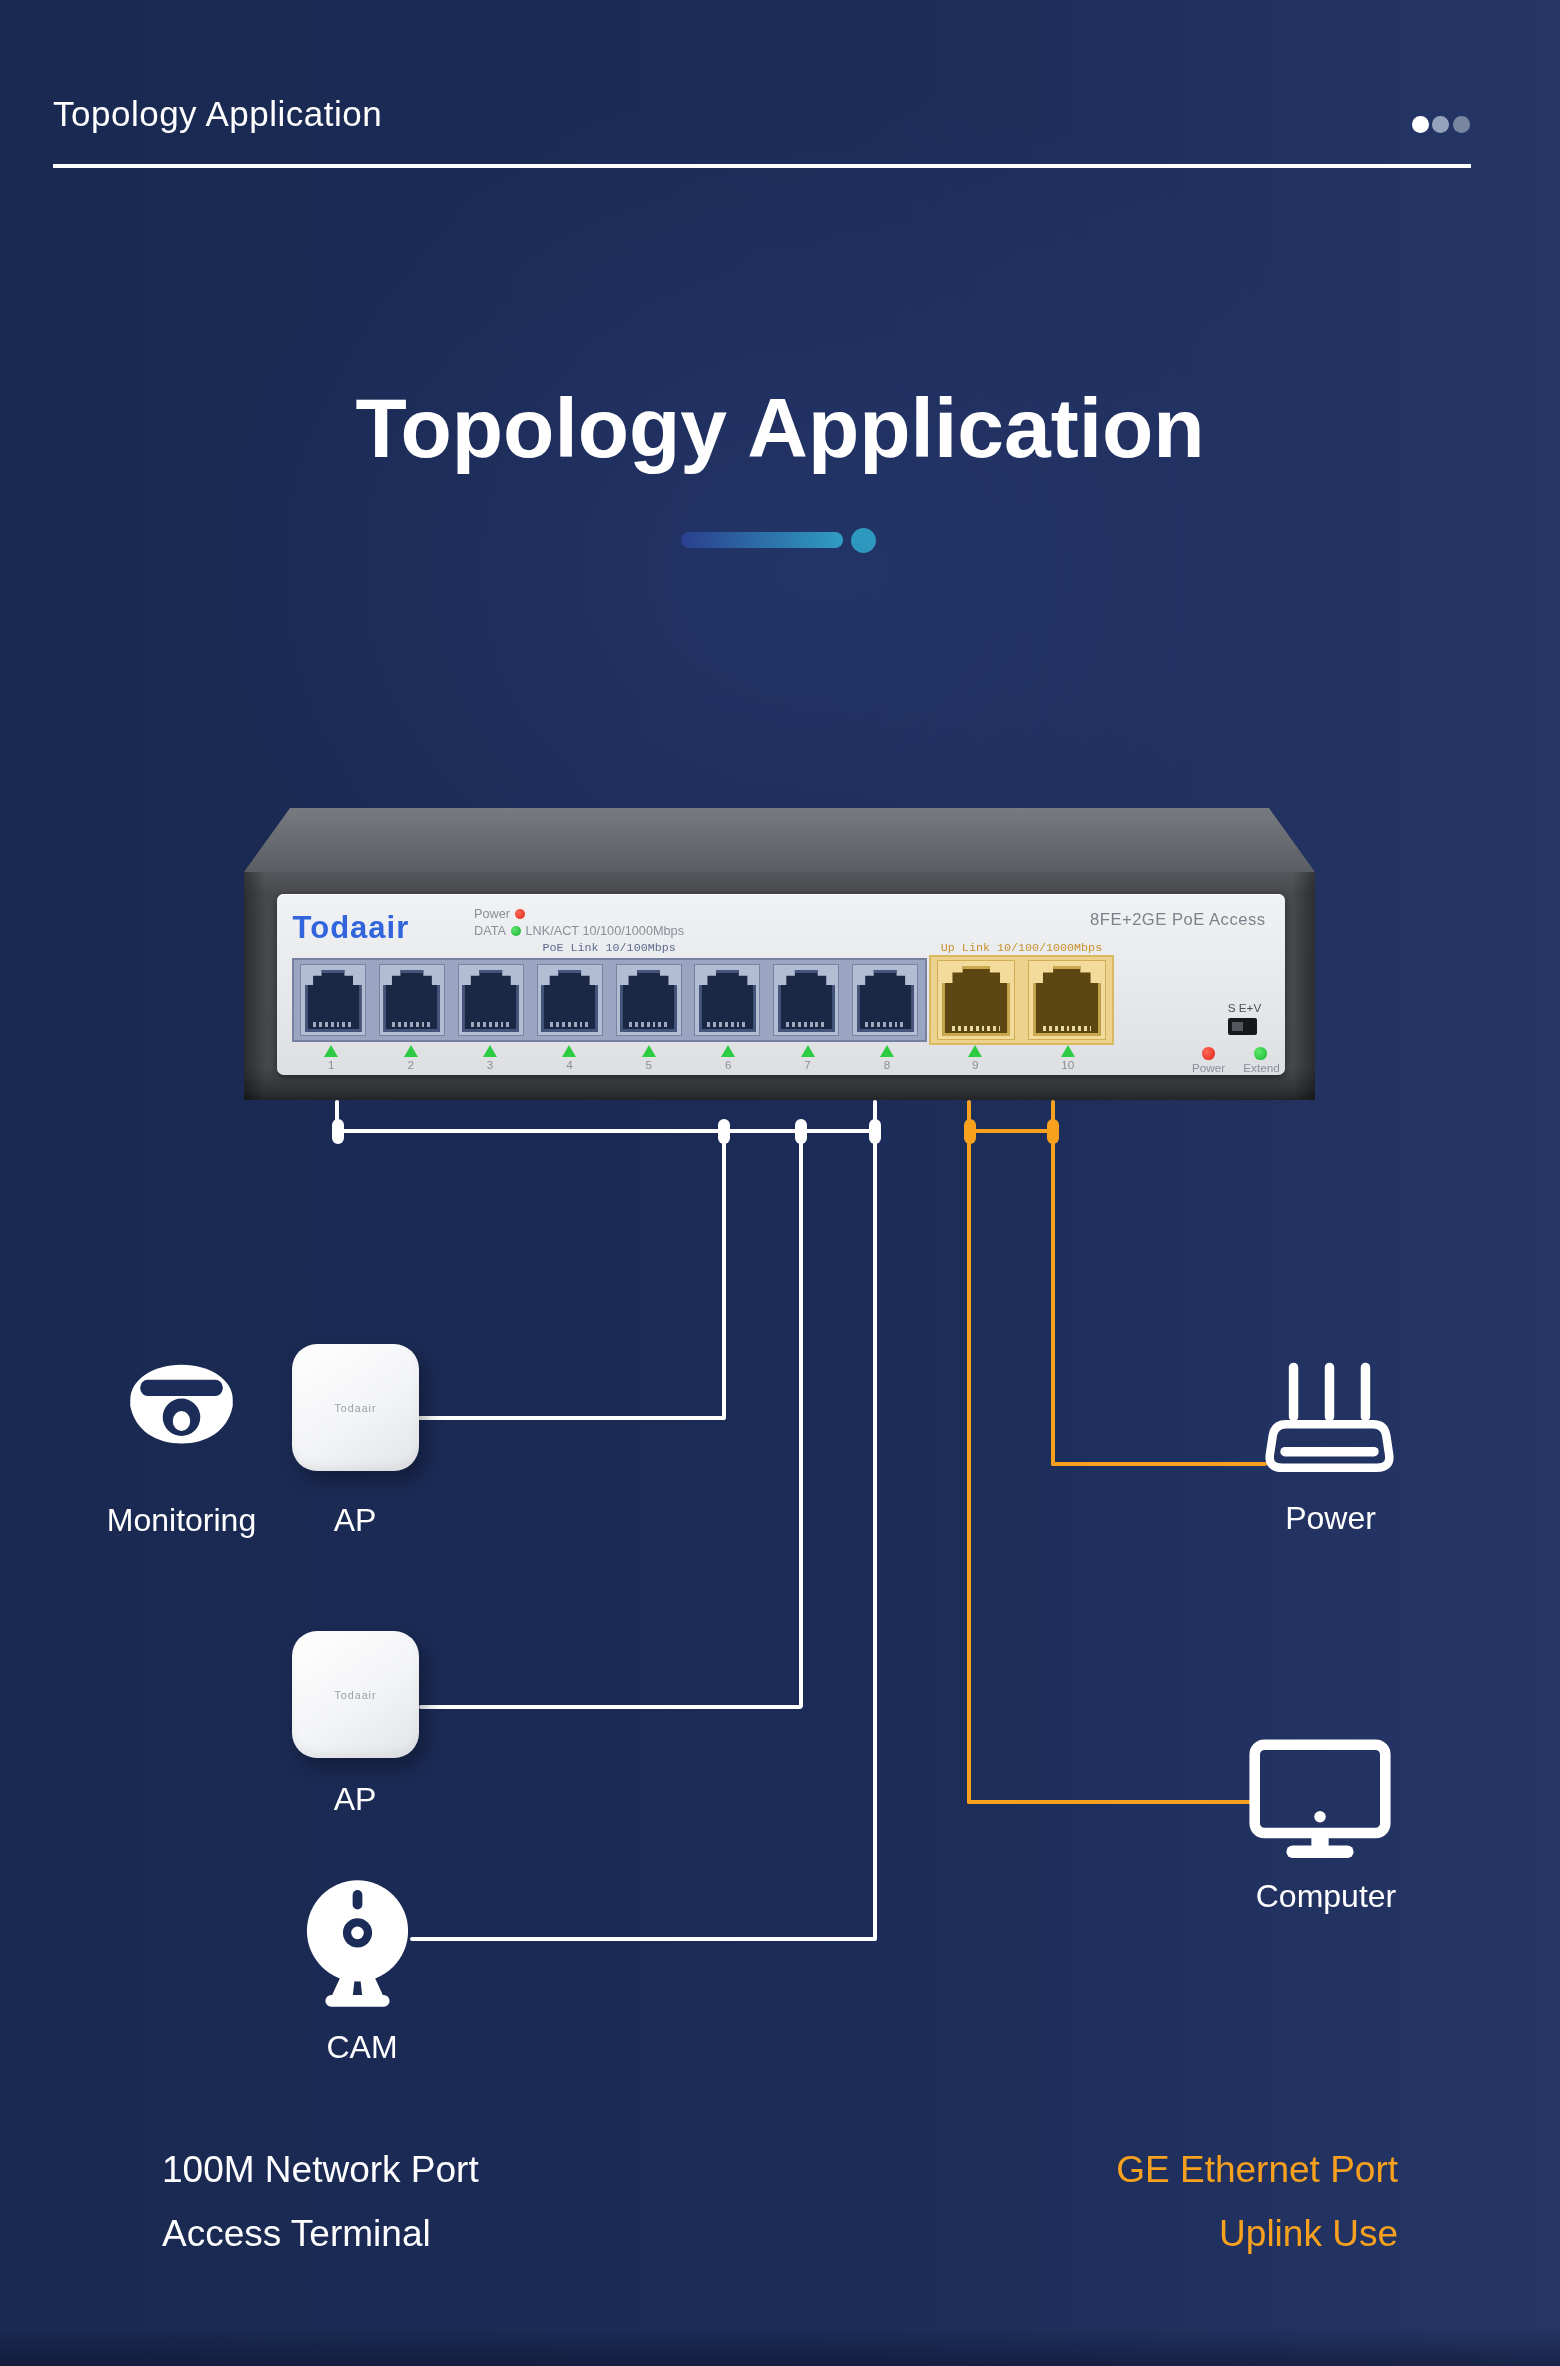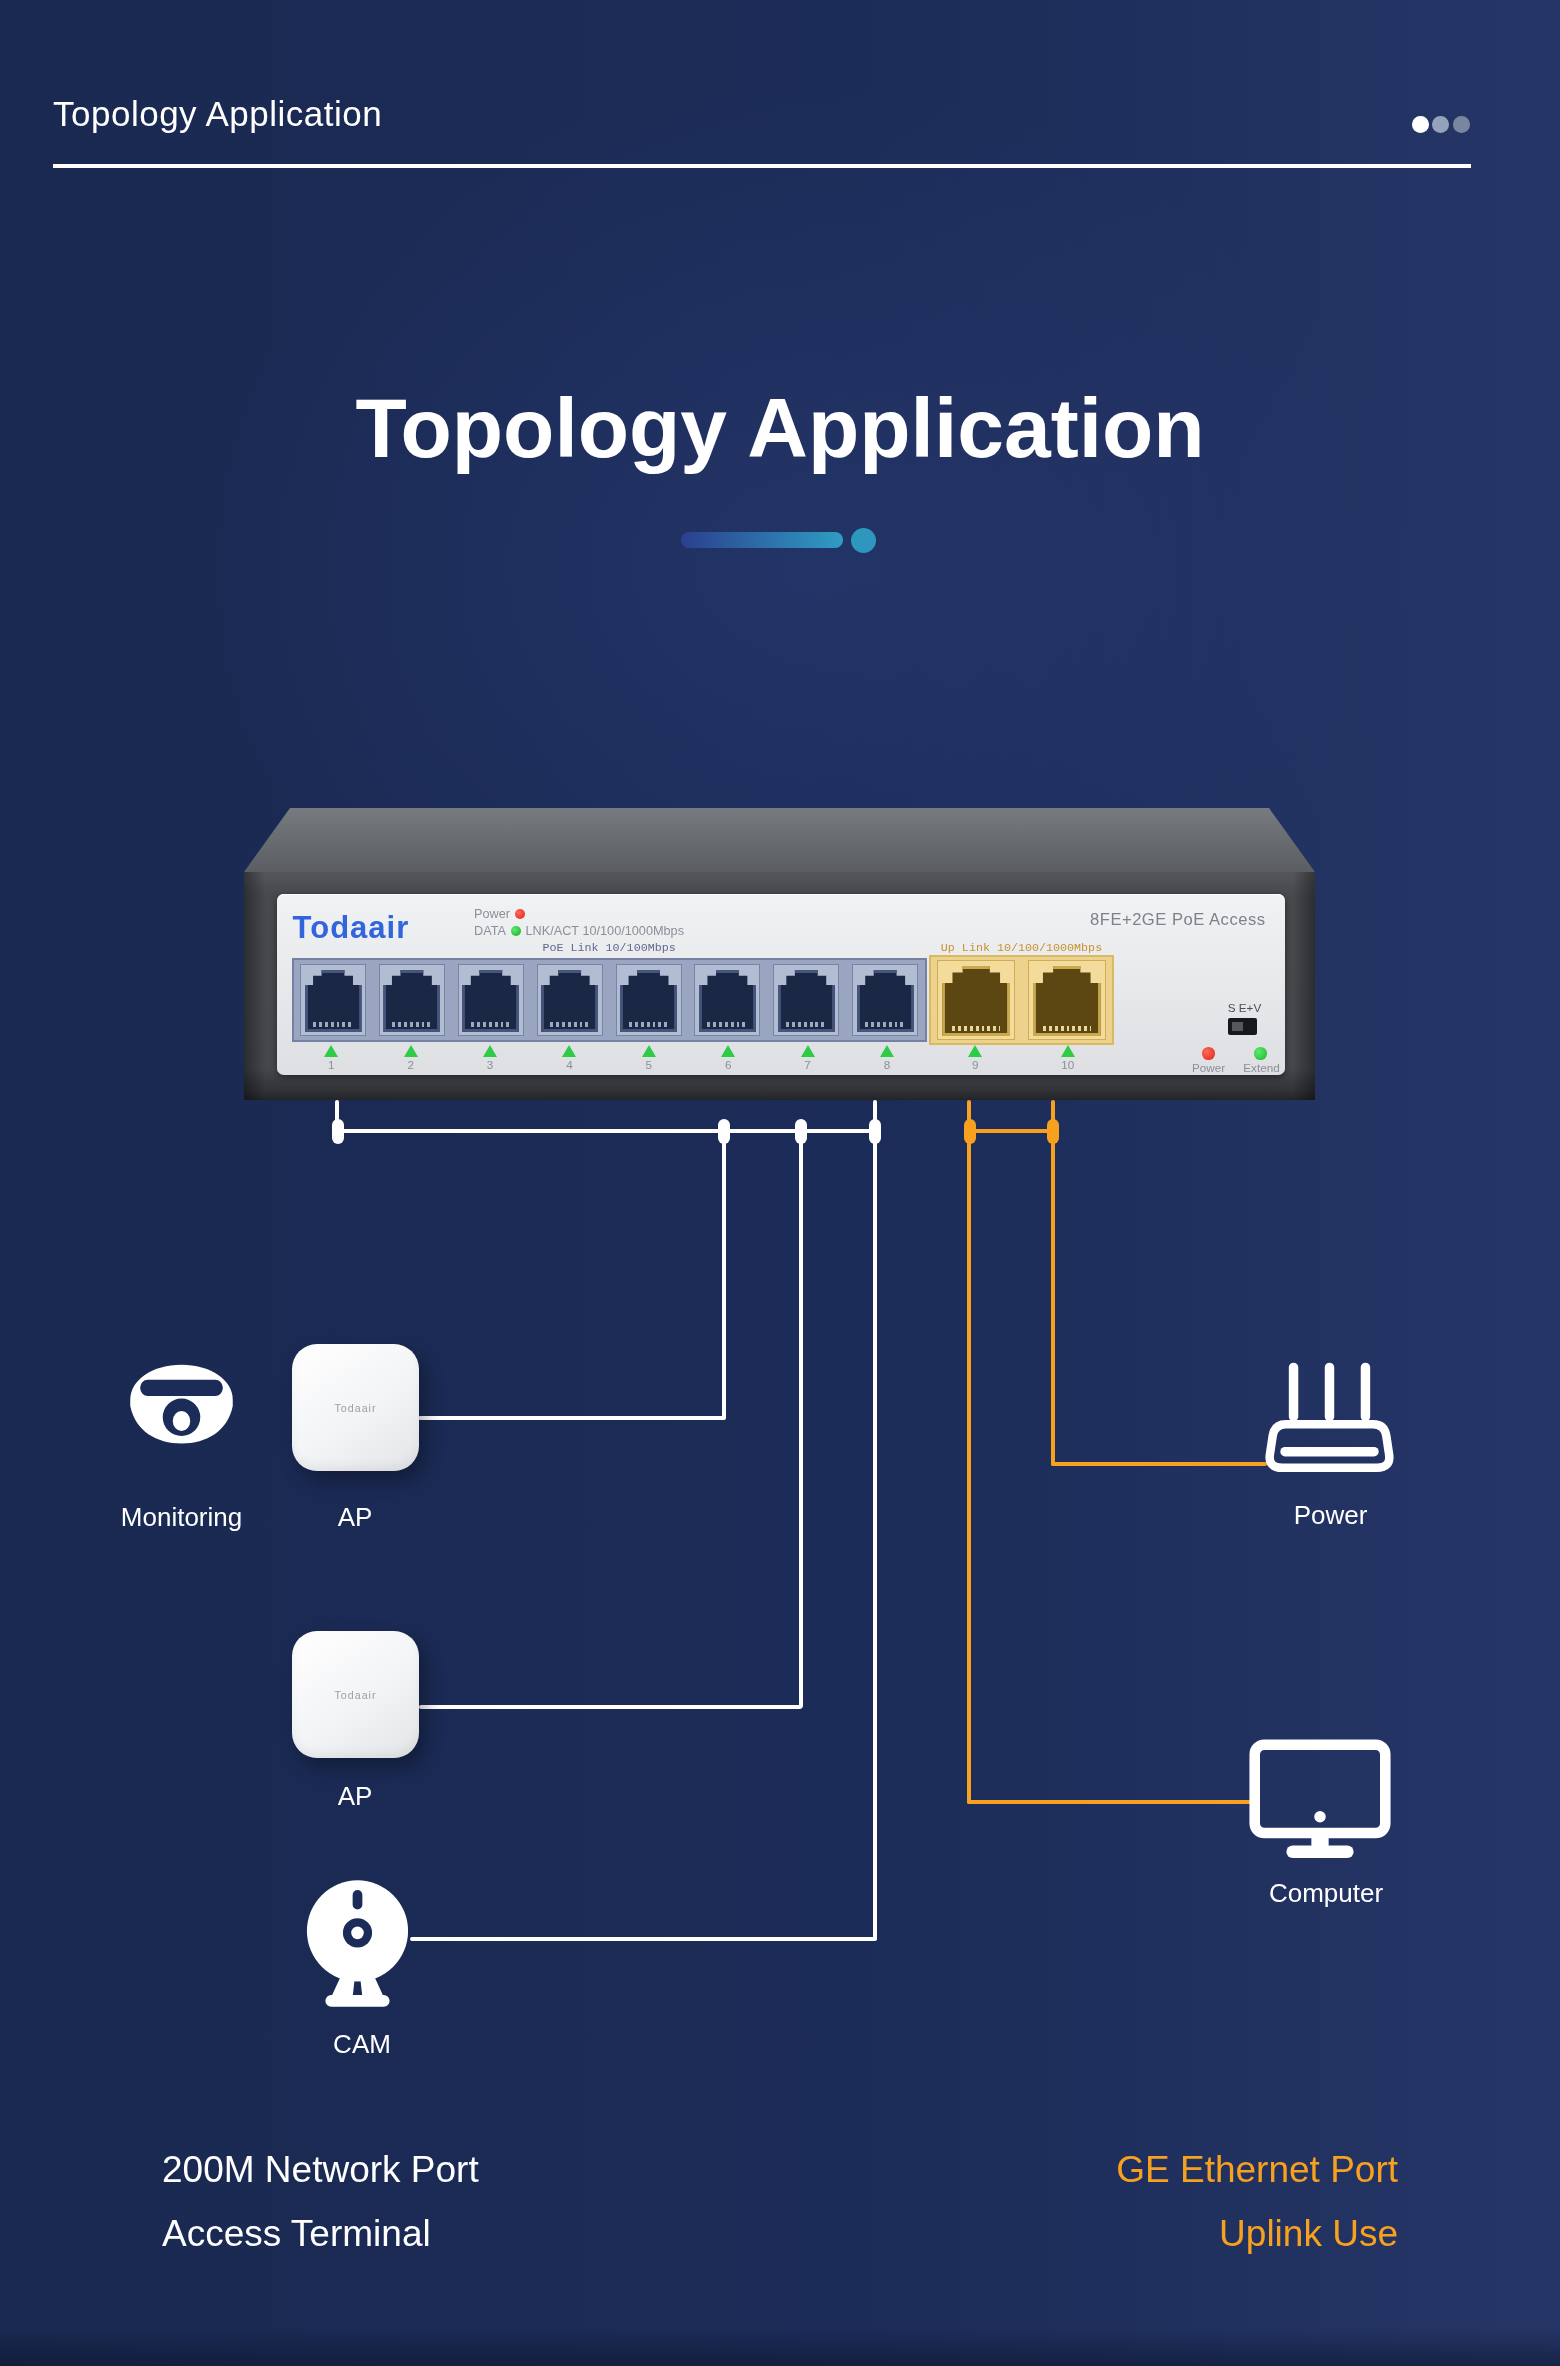--- a/index.html
+++ b/index.html
@@ -75,21 +75,21 @@
   .led-label{top:167px;width:53px;text-align:center;font-size:11.7px;color:#8a8f99;}
   .led-label.p{left:905px;} .led-label.e{left:958px;}
 
   
   .ln{position:absolute;background:#fff;border-radius:2px;}
   .ln.o{background:#f7a11f;}
   .node{position:absolute;width:11.7px;height:25px;border-radius:5.9px;background:#fff;}
   .node.o{background:#f7a11f;}
 
   
-  .dev-label{color:#fff;font-size:26px;text-align:center;}
+  .dev-label{color:#fff;font-size:32px;text-align:center;}
   .ap-box{width:127px;height:127px;border-radius:25px;
     background:linear-gradient(145deg,#ffffff 0%,#f3f4f6 55%,#e2e4e7 100%);
     box-shadow:6.8px 9.8px 17.6px rgba(0,0,0,.30), inset 0 -4.9px 9.8px rgba(0,0,0,.05);
     display:flex;align-items:center;justify-content:center;}
   .ap-brand{font-size:10.7px;color:#9aa0a8;letter-spacing:1px;}
 
   
   .legend{top:2138px;font-size:37px;line-height:64px;}
   .legend.l{left:162px;color:#fff;}
   .legend.r{right:162px;text-align:right;color:#f7a11f;}
@@ -286,21 +286,21 @@
 
   <svg class="abs" style="left:1248px;top:1738px;" width="144" height="121" viewBox="0 0 150 126">
     <rect x="7" y="7" width="136" height="92" rx="10" fill="none" stroke="#ffffff" stroke-width="11"></rect>
     <circle cx="75" cy="82" r="6" fill="#ffffff"></circle>
     <rect x="66" y="99" width="18" height="16" fill="#ffffff"></rect>
     <rect x="40" y="112" width="70" height="13" rx="6.5" fill="#ffffff"></rect>
   </svg>
   <div class="abs dev-label" style="left:1253px;top:1878px;width:146px;text-align:center;">Computer</div>
 
   <div class="abs legend l">
-    <div>200M Network Port</div>
+    <div>100M Network Port</div>
     <div>Access Terminal</div>
   </div>
   <div class="abs legend r">
     <div>GE Ethernet Port</div>
     <div>Uplink Use</div>
   </div>
 
   <div class="abs bottom-fade"></div>
 </div>
 

